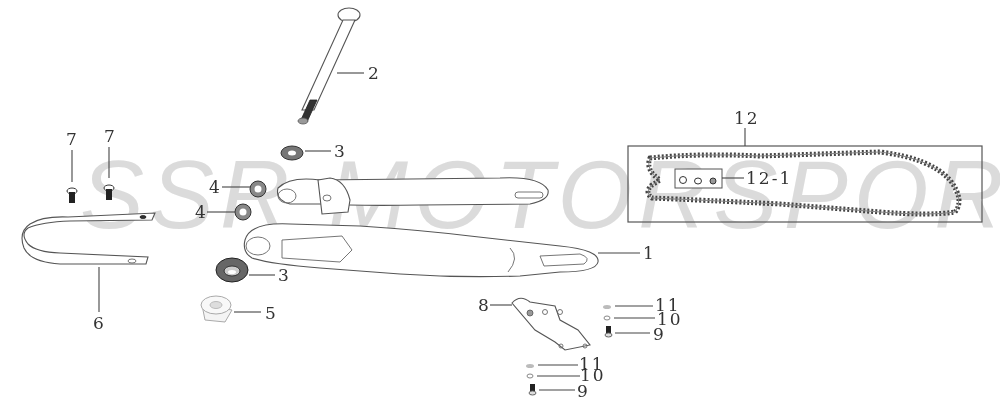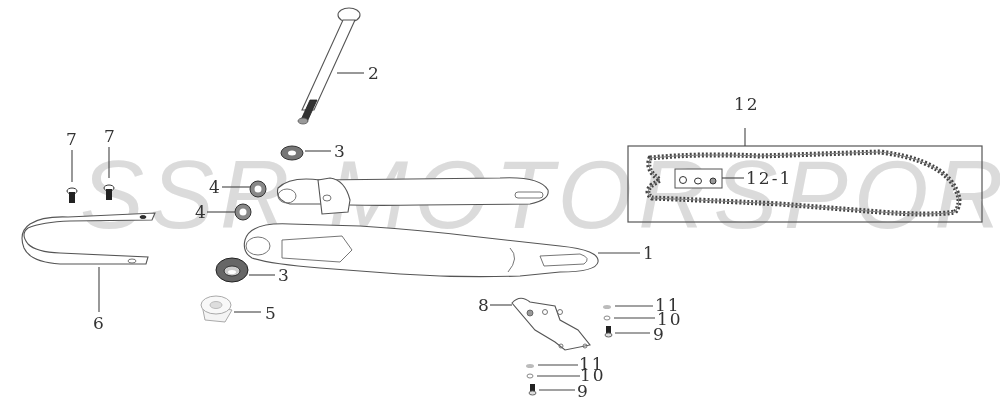--- a/index.html
+++ b/index.html
@@ -155,15 +155,15 @@
   <span class="callout" style="left:66px;top:131px;">7</span>
   <span class="callout" style="left:104px;top:128px;">7</span>
   <span class="callout" style="left:643px;top:245px;">1</span>
   <span class="callout" style="left:478px;top:297px;">8</span>
   <span class="callout" style="left:655px;top:297px;letter-spacing:2px;">11</span>
   <span class="callout" style="left:657px;top:311px;letter-spacing:2px;">10</span>
   <span class="callout" style="left:653px;top:326px;">9</span>
   <span class="callout" style="left:579px;top:356px;letter-spacing:2px;">11</span>
   <span class="callout" style="left:580px;top:367px;letter-spacing:2px;">10</span>
   <span class="callout" style="left:577px;top:383px;">9</span>
-  <span class="callout" style="left:734px;top:96px;letter-spacing:2px;">12</span>
+  <span class="callout" style="left:734px;top:110px;letter-spacing:2px;">12</span>
   <span class="callout" style="left:746px;top:170px;letter-spacing:2px;">12-1</span>
 </div>
 
 </body></html>

